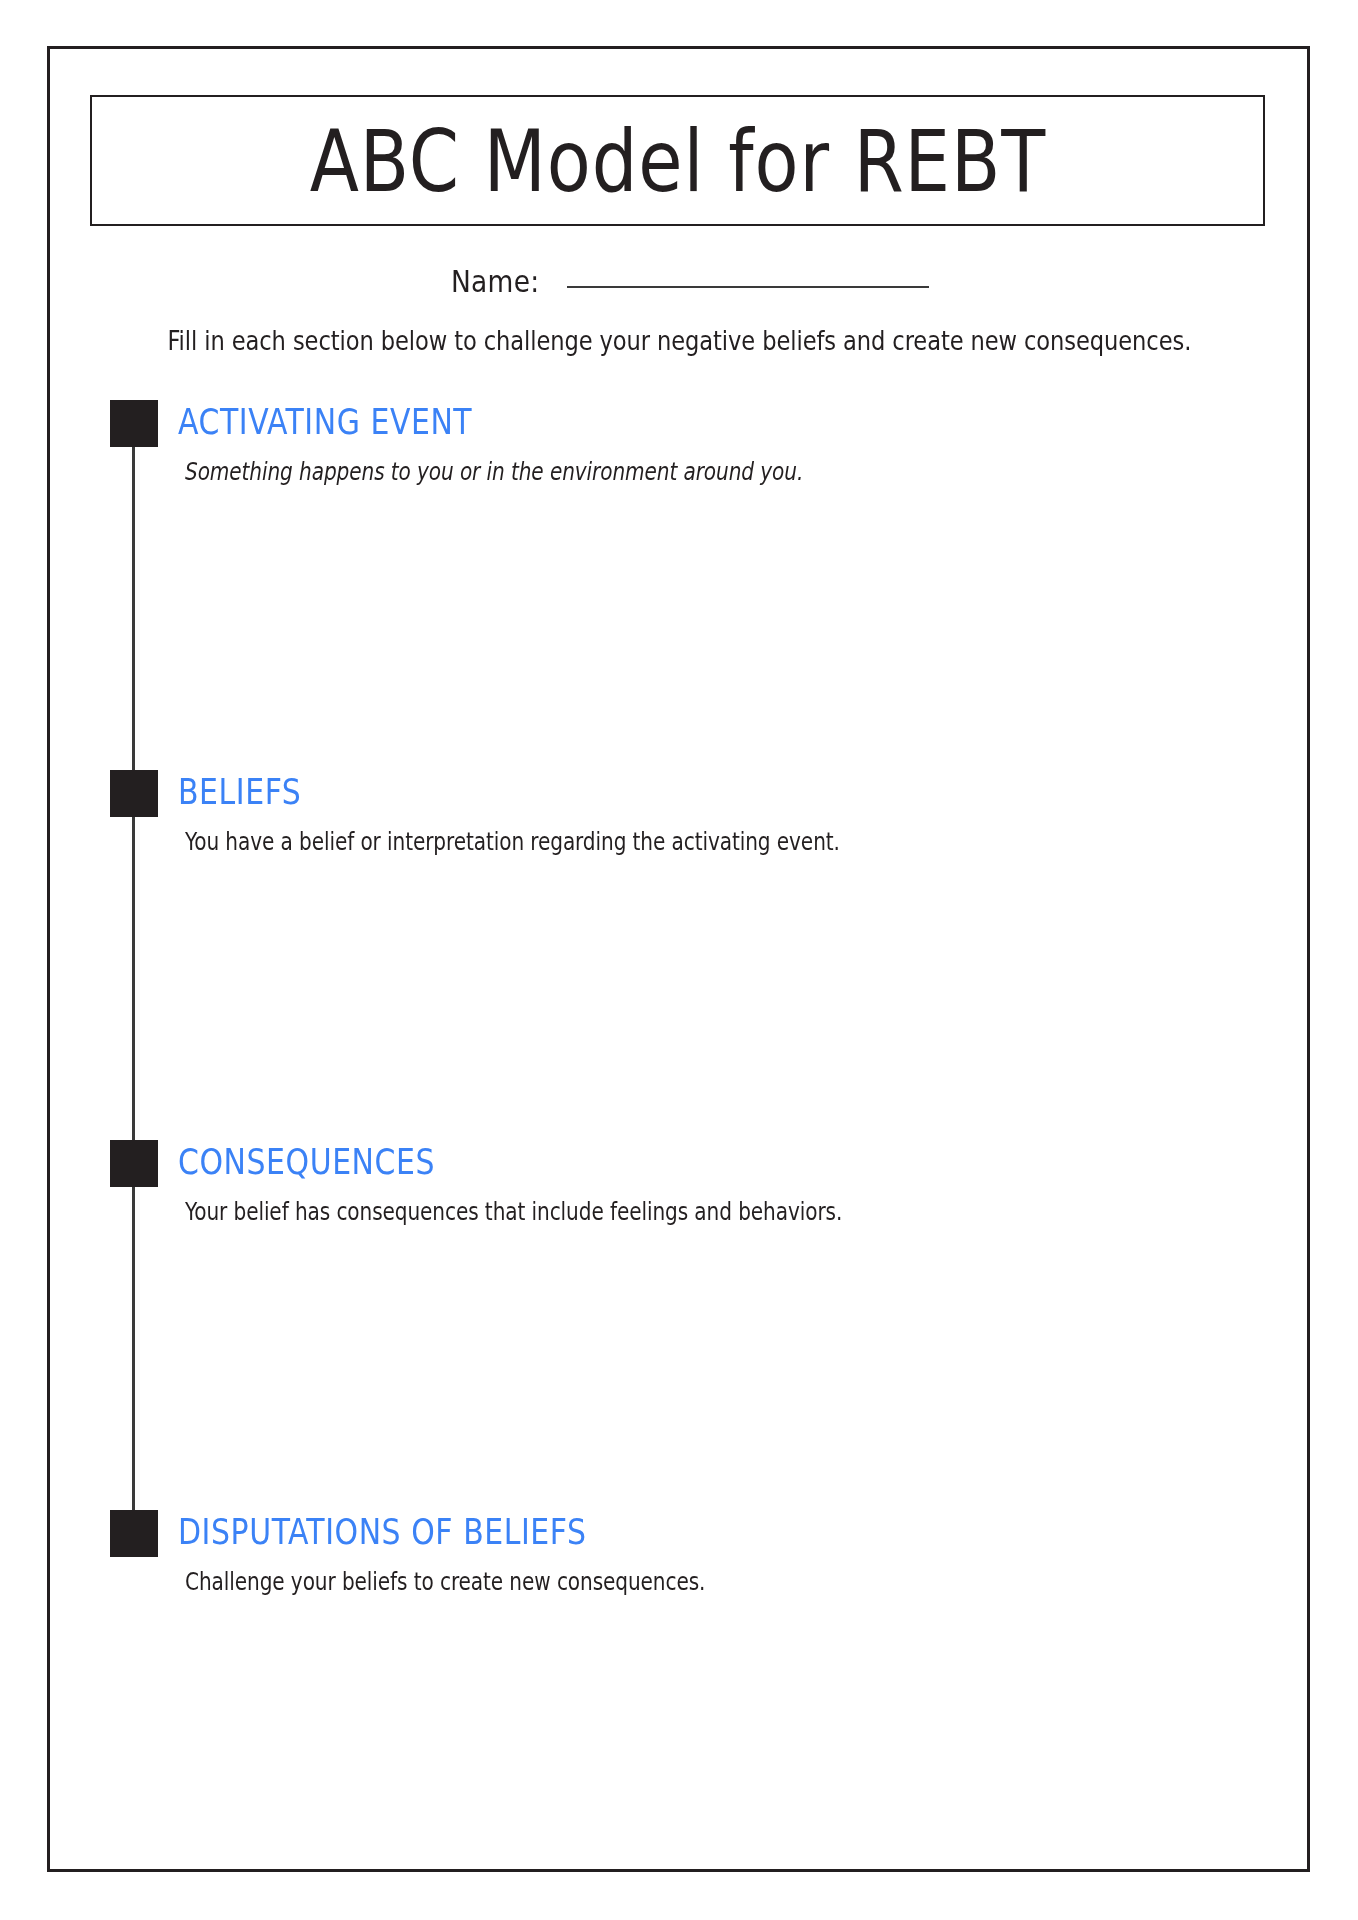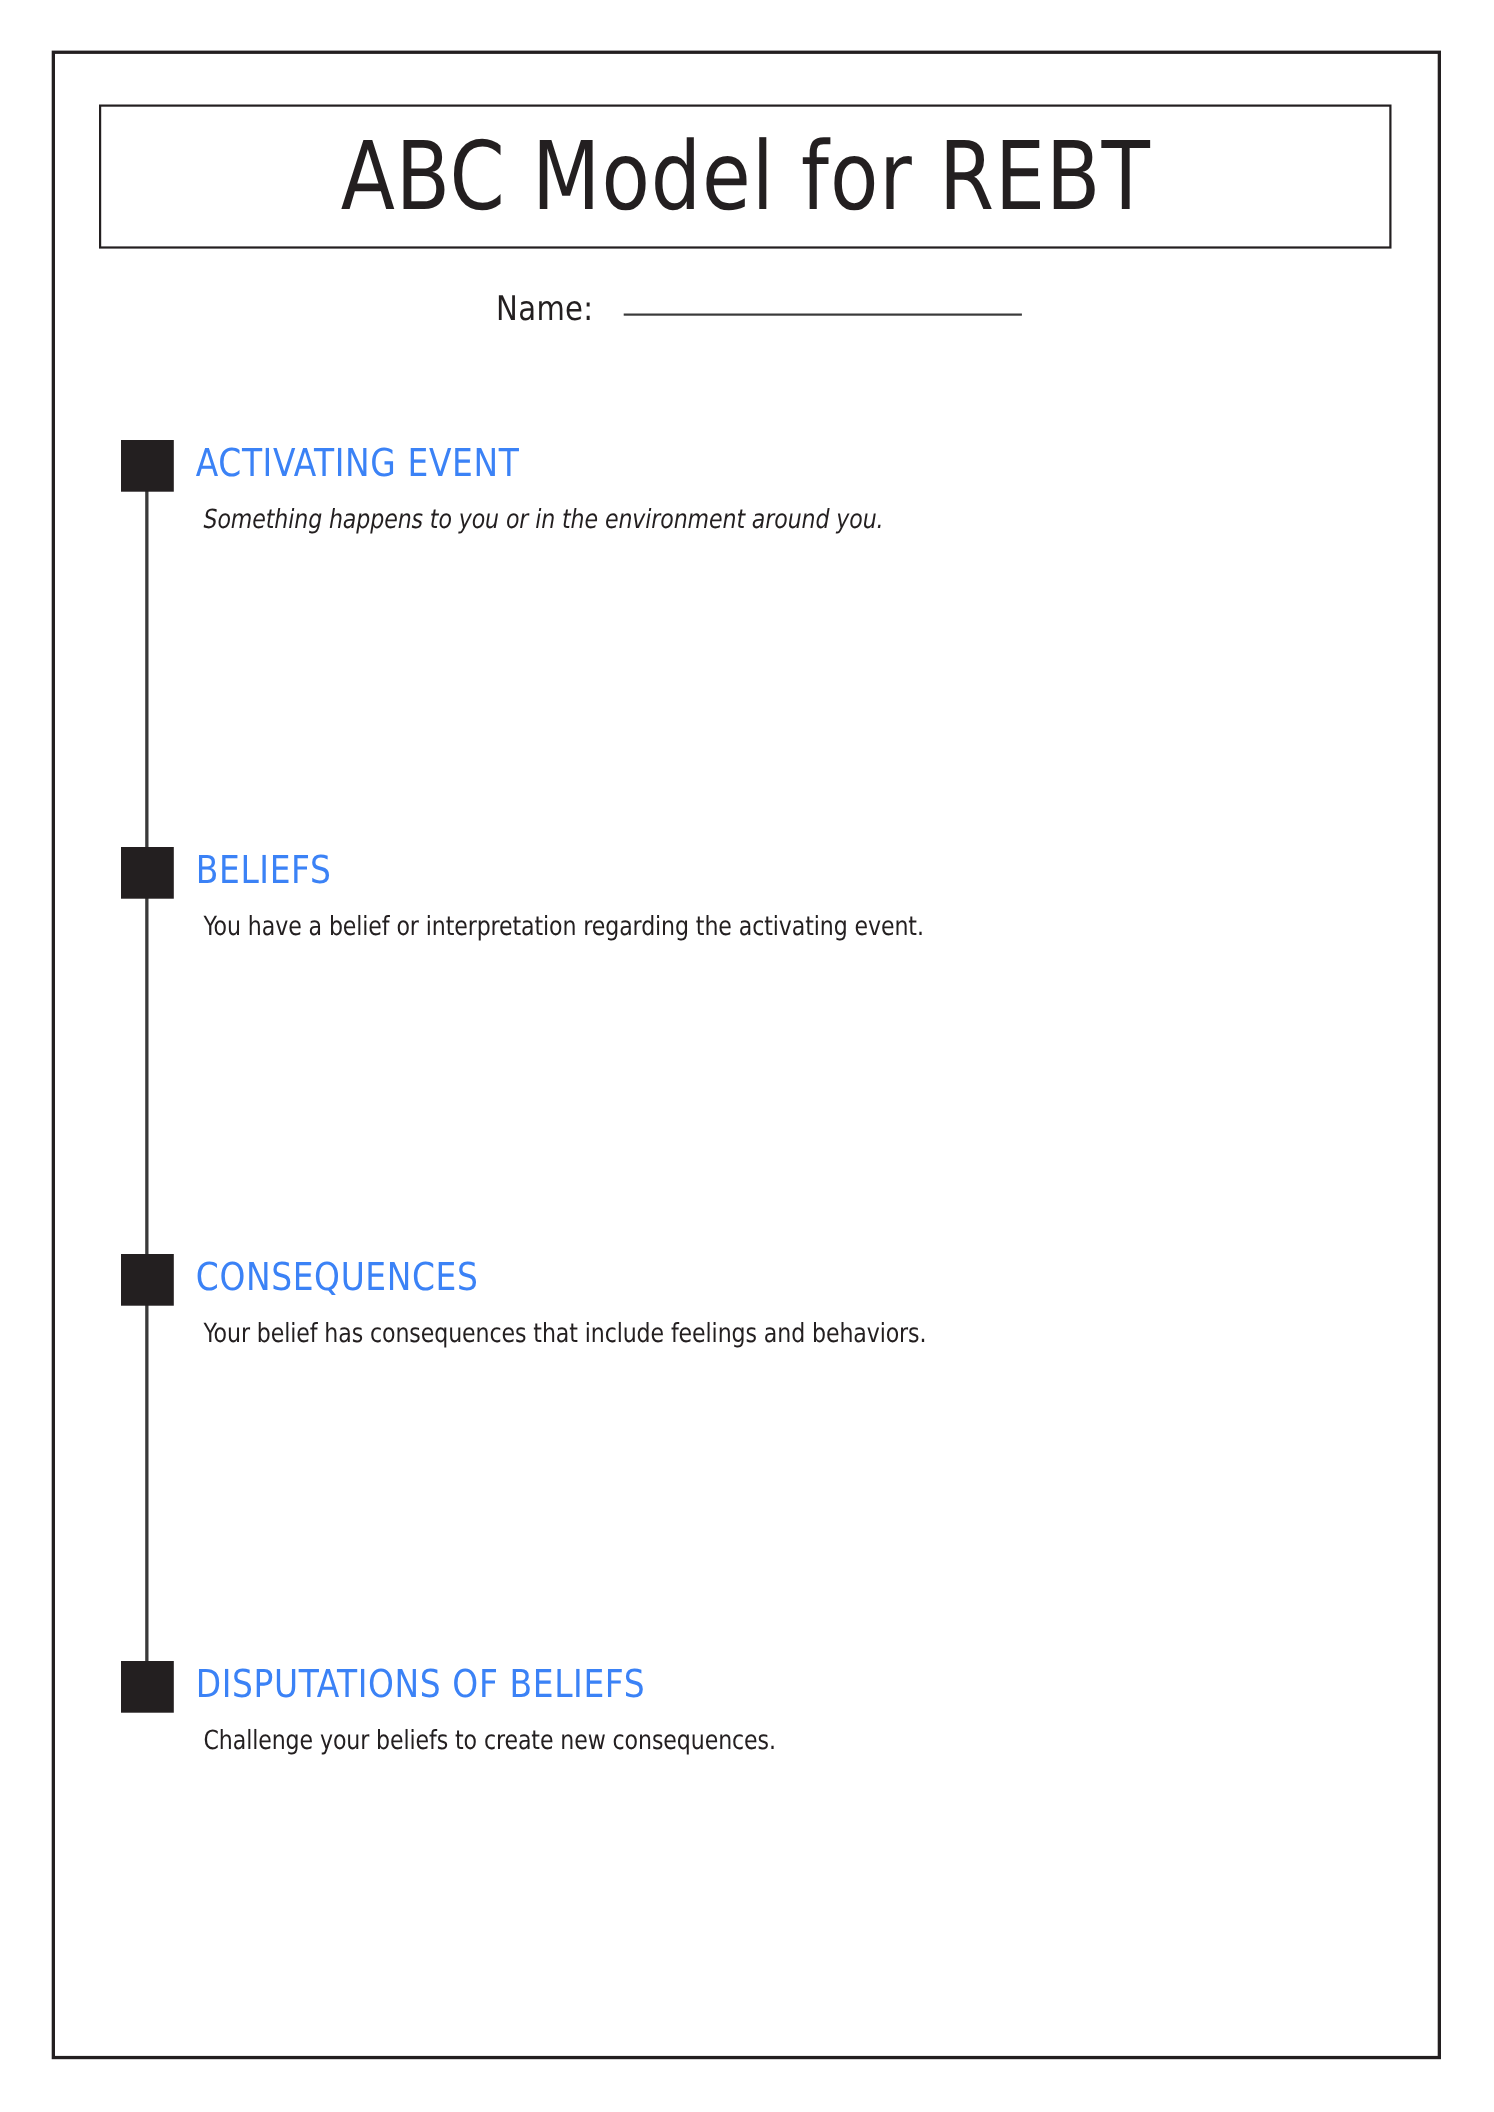--- a/index.html
+++ b/index.html
@@ -154,20 +154,23 @@
 
   <div class="title-box">
     <div class="title-text">ABC Model for REBT</div>
   </div>
 
   <div class="name-row">
     <div class="name-label">Name:</div>
     <div class="name-line"></div>
   </div>
 
+  <div class="intro">
+    <span>Fill in each section below to challenge your negative beliefs and create new consequences.</span>
+  </div>
 
   <div class="spine" style="top:400px; height:1110px;"></div>
 
   <div class="section">
     <div class="marker" style="top:400px;"></div>
     <div class="section-heading" style="top:405px;">
       <span>ACTIVATING EVENT</span>
     </div>
     <div class="section-desc" style="top:460px;font-style:italic;">
       <span>Something happens to you or in the environment around you.</span>

